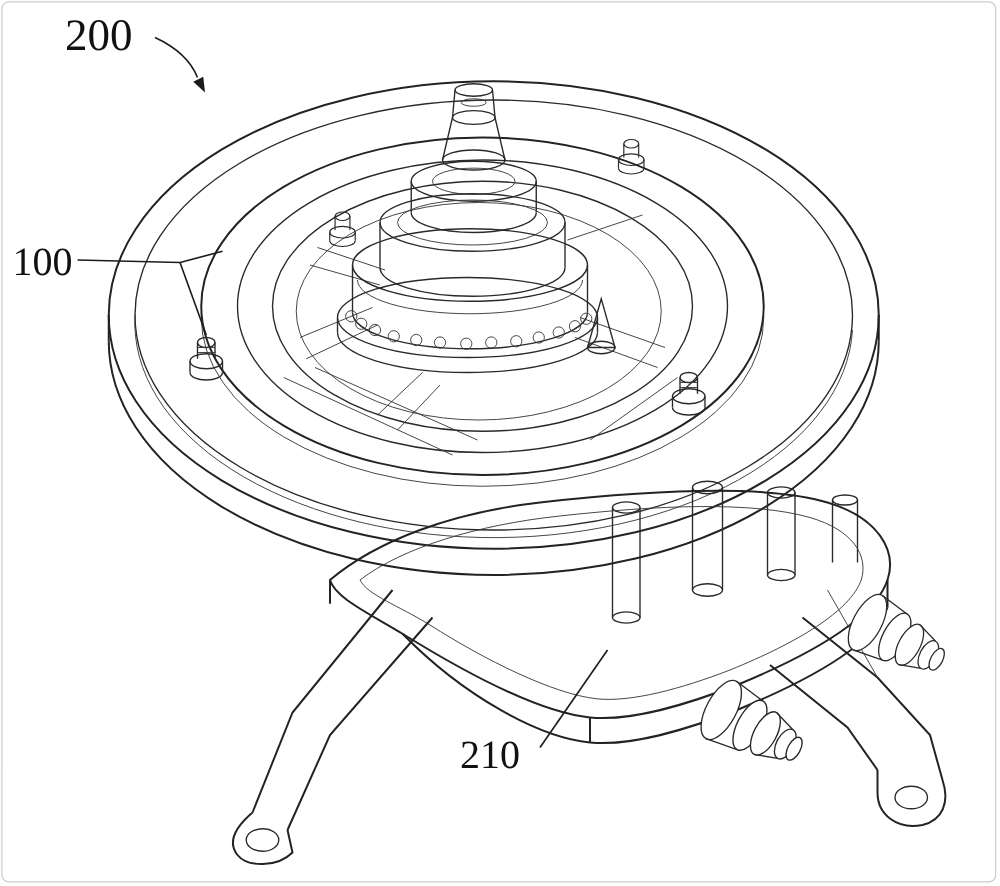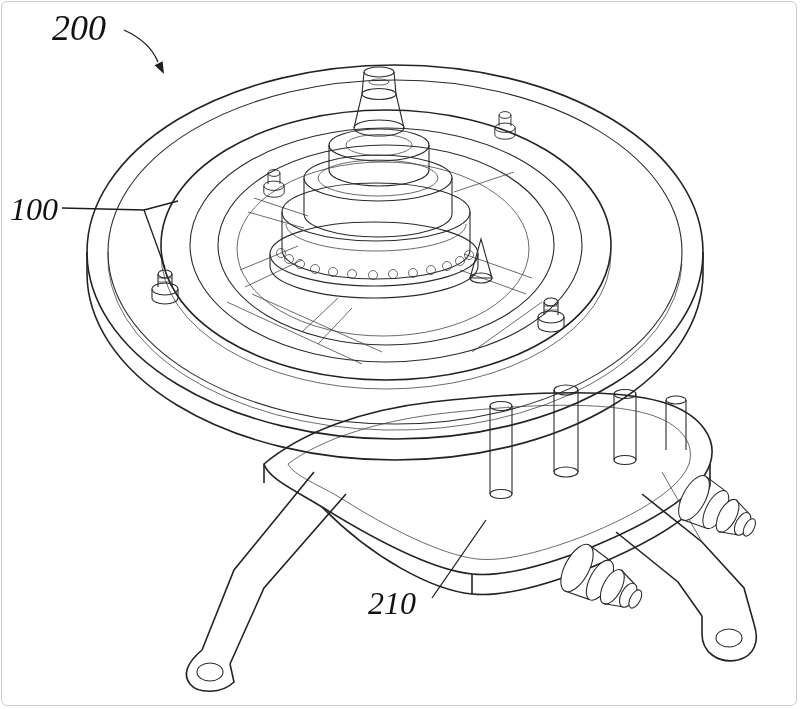--- a/index.html
+++ b/index.html
@@ -13,21 +13,20 @@
   }
   .page {
     position: relative;
     width: 796px;
     height: 705px;
     margin: 1px;
     border: 1px solid #cccccc;
     border-radius: 6px;
     background: #ffffff;
     box-sizing: border-box;
-    font-style: italic;
   }
   svg { display: block; }
   .ref-label {
     font-family: "Liberation Serif", serif;
     fill: #111111;
   }
   .outline   { fill: none; stroke: #232323; stroke-width: 1.6; }
   .line      { fill: none; stroke: #2a2a2a; stroke-width: 1.1; }
   .fine      { fill: none; stroke: #3a3a3a; stroke-width: 0.75; }
   .leader    { fill: none; stroke: #1c1c1c; stroke-width: 1.3; }

